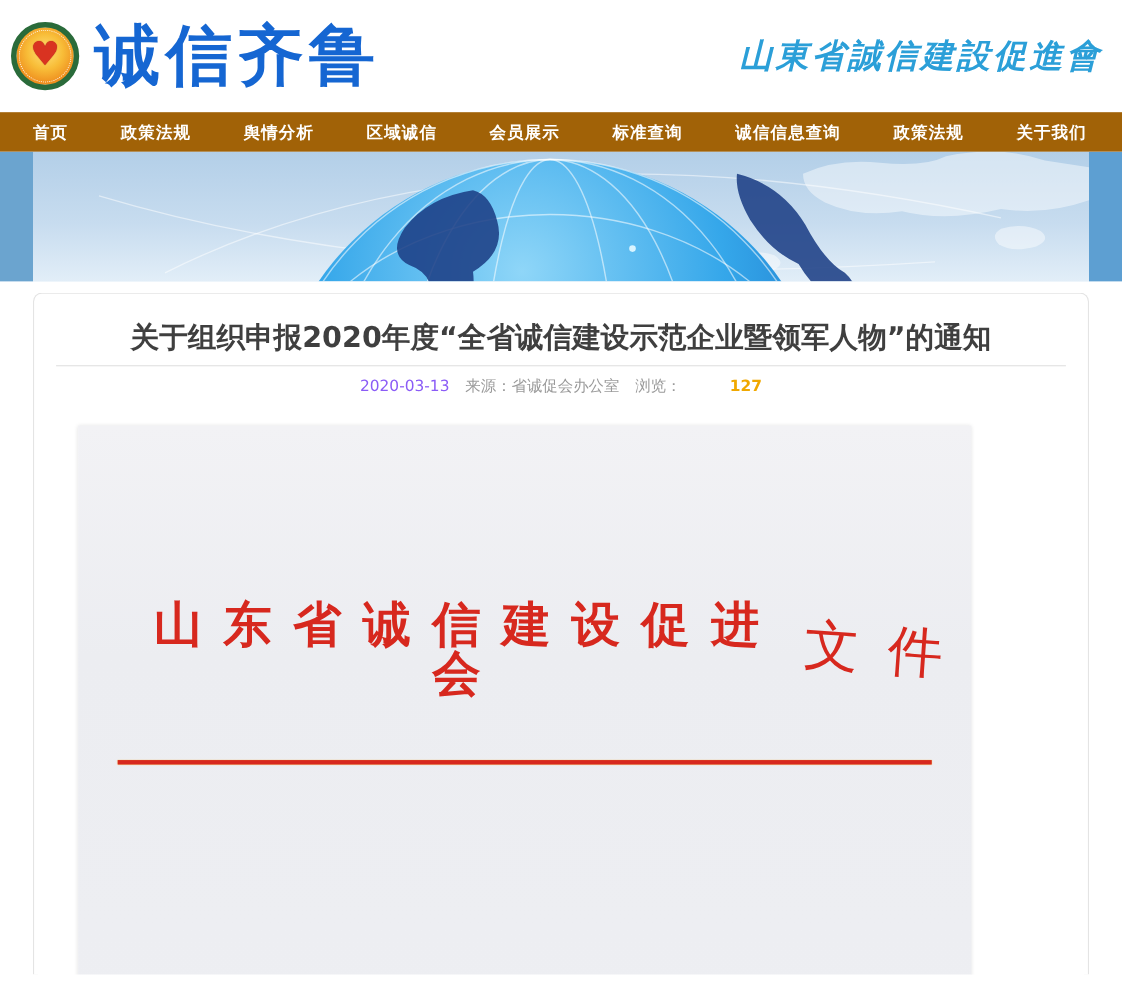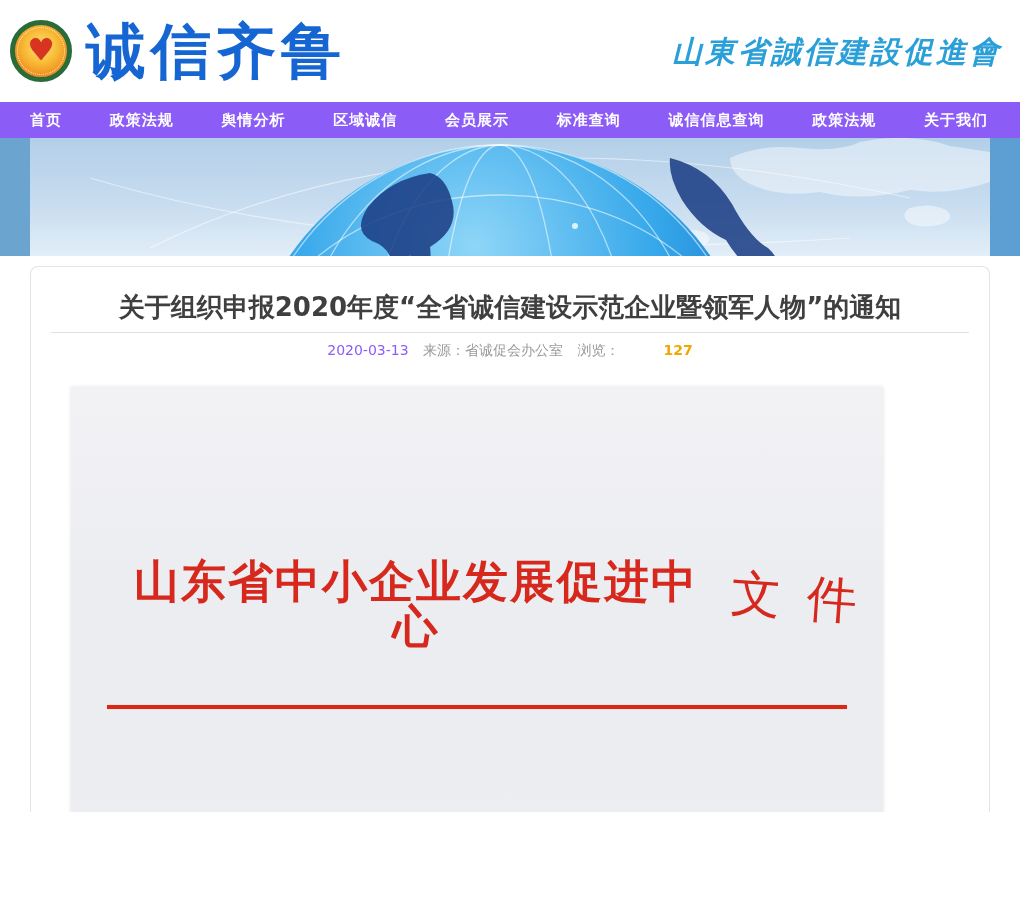--- a/index.html
+++ b/index.html
@@ -21,36 +21,36 @@
   .site-name { margin-left:14px; font-size:60px; font-weight:bold; color:#1566d2;
                letter-spacing:5px; line-height:1; }
   .org-calligraphy { text-align:left; padding-right:4px; }
   .org-cn { font-size:30px; font-weight:bold; font-style:italic; color:#2b9fd8;
             letter-spacing:3px; line-height:1.1;
             font-family:"DejaVu Serif","Liberation Serif",serif; }
   .org-en { font-size:11px; font-weight:bold; font-style:italic; color:#2b9fd8;
             letter-spacing:1px; margin-top:2px; }
 
   
-  .main-nav { height:36px; background:#8b5cf6; display:flex; align-items:center;
+  .main-nav { height:36px; background:#a16207; display:flex; align-items:center;
               justify-content:space-between; padding:0 32px 0 30px; }
   .nav-item { color:#ffffff; font-size:15px; font-weight:bold; text-decoration:none;
               letter-spacing:1px; cursor:pointer; white-space:nowrap; }
 
   
   .banner { height:118px; position:relative; overflow:hidden;
             background:linear-gradient(180deg,#b3cfe8 0%, #c7dcef 55%, #e2eef8 100%); }
   .banner-strip { position:absolute; top:0; bottom:0; width:30px; }
   .banner-strip.left  { left:0;  background:#6ba4cf; }
   .banner-strip.right { right:0; background:#5d9fd2; }
   .banner-art { position:absolute; left:30px; right:30px; top:0; bottom:0; overflow:hidden; }
   .banner-art svg { position:absolute; left:0; top:0; }
 
   
-  .content-card { width:960px; margin:10px auto 0; height:546px; overflow:hidden;
+  .content-card { width:960px; margin:10px auto 0; height:620px; overflow:hidden;
                   background:#ffffff; border:1px solid #e4e4e4; border-bottom:none;
                   border-radius:8px 8px 0 0; }
   .article-title { padding:24px 40px 0; text-align:center; font-size:26px;
                    font-weight:600; color:#3f3f3f; line-height:32px; }
   .title-divider { height:1px; background:#e0e0e0; margin:9px 20px 0; }
   .article-meta { margin-top:9px; text-align:center; font-size:14px; color:#9a9a9a; }
   .article-meta .sep { display:inline-block; width:10px; }
   .meta-date { color:#8b5cf6;margin-top:46px; }
   .views-count { color:#f0a800; font-weight:bold;margin-left:44px; }
 
@@ -151,20 +151,20 @@
   <div class="title-divider"></div>
   <div class="article-meta">
     <span class="meta-date">2020-03-13</span><span class="sep"></span>
     <span>来源：</span><span>省诚促会办公室</span><span class="sep"></span>
     <span>浏览：</span><span class="views-count">127</span>
   </div>
 
   <figure class="doc-scan">
     <div class="doc-header">
       <div class="doc-orgs">
-        <div class="doc-org2">山东省中小企业发展促进中心</div>
+        <div class="doc-org1">山 东 省 诚 信 建 设 促 进 会</div>
       </div>
       <div class="doc-type">文件</div>
     </div>
     <div class="doc-rule"></div>
 
   </figure>
 </main>
 
 </body></html>

